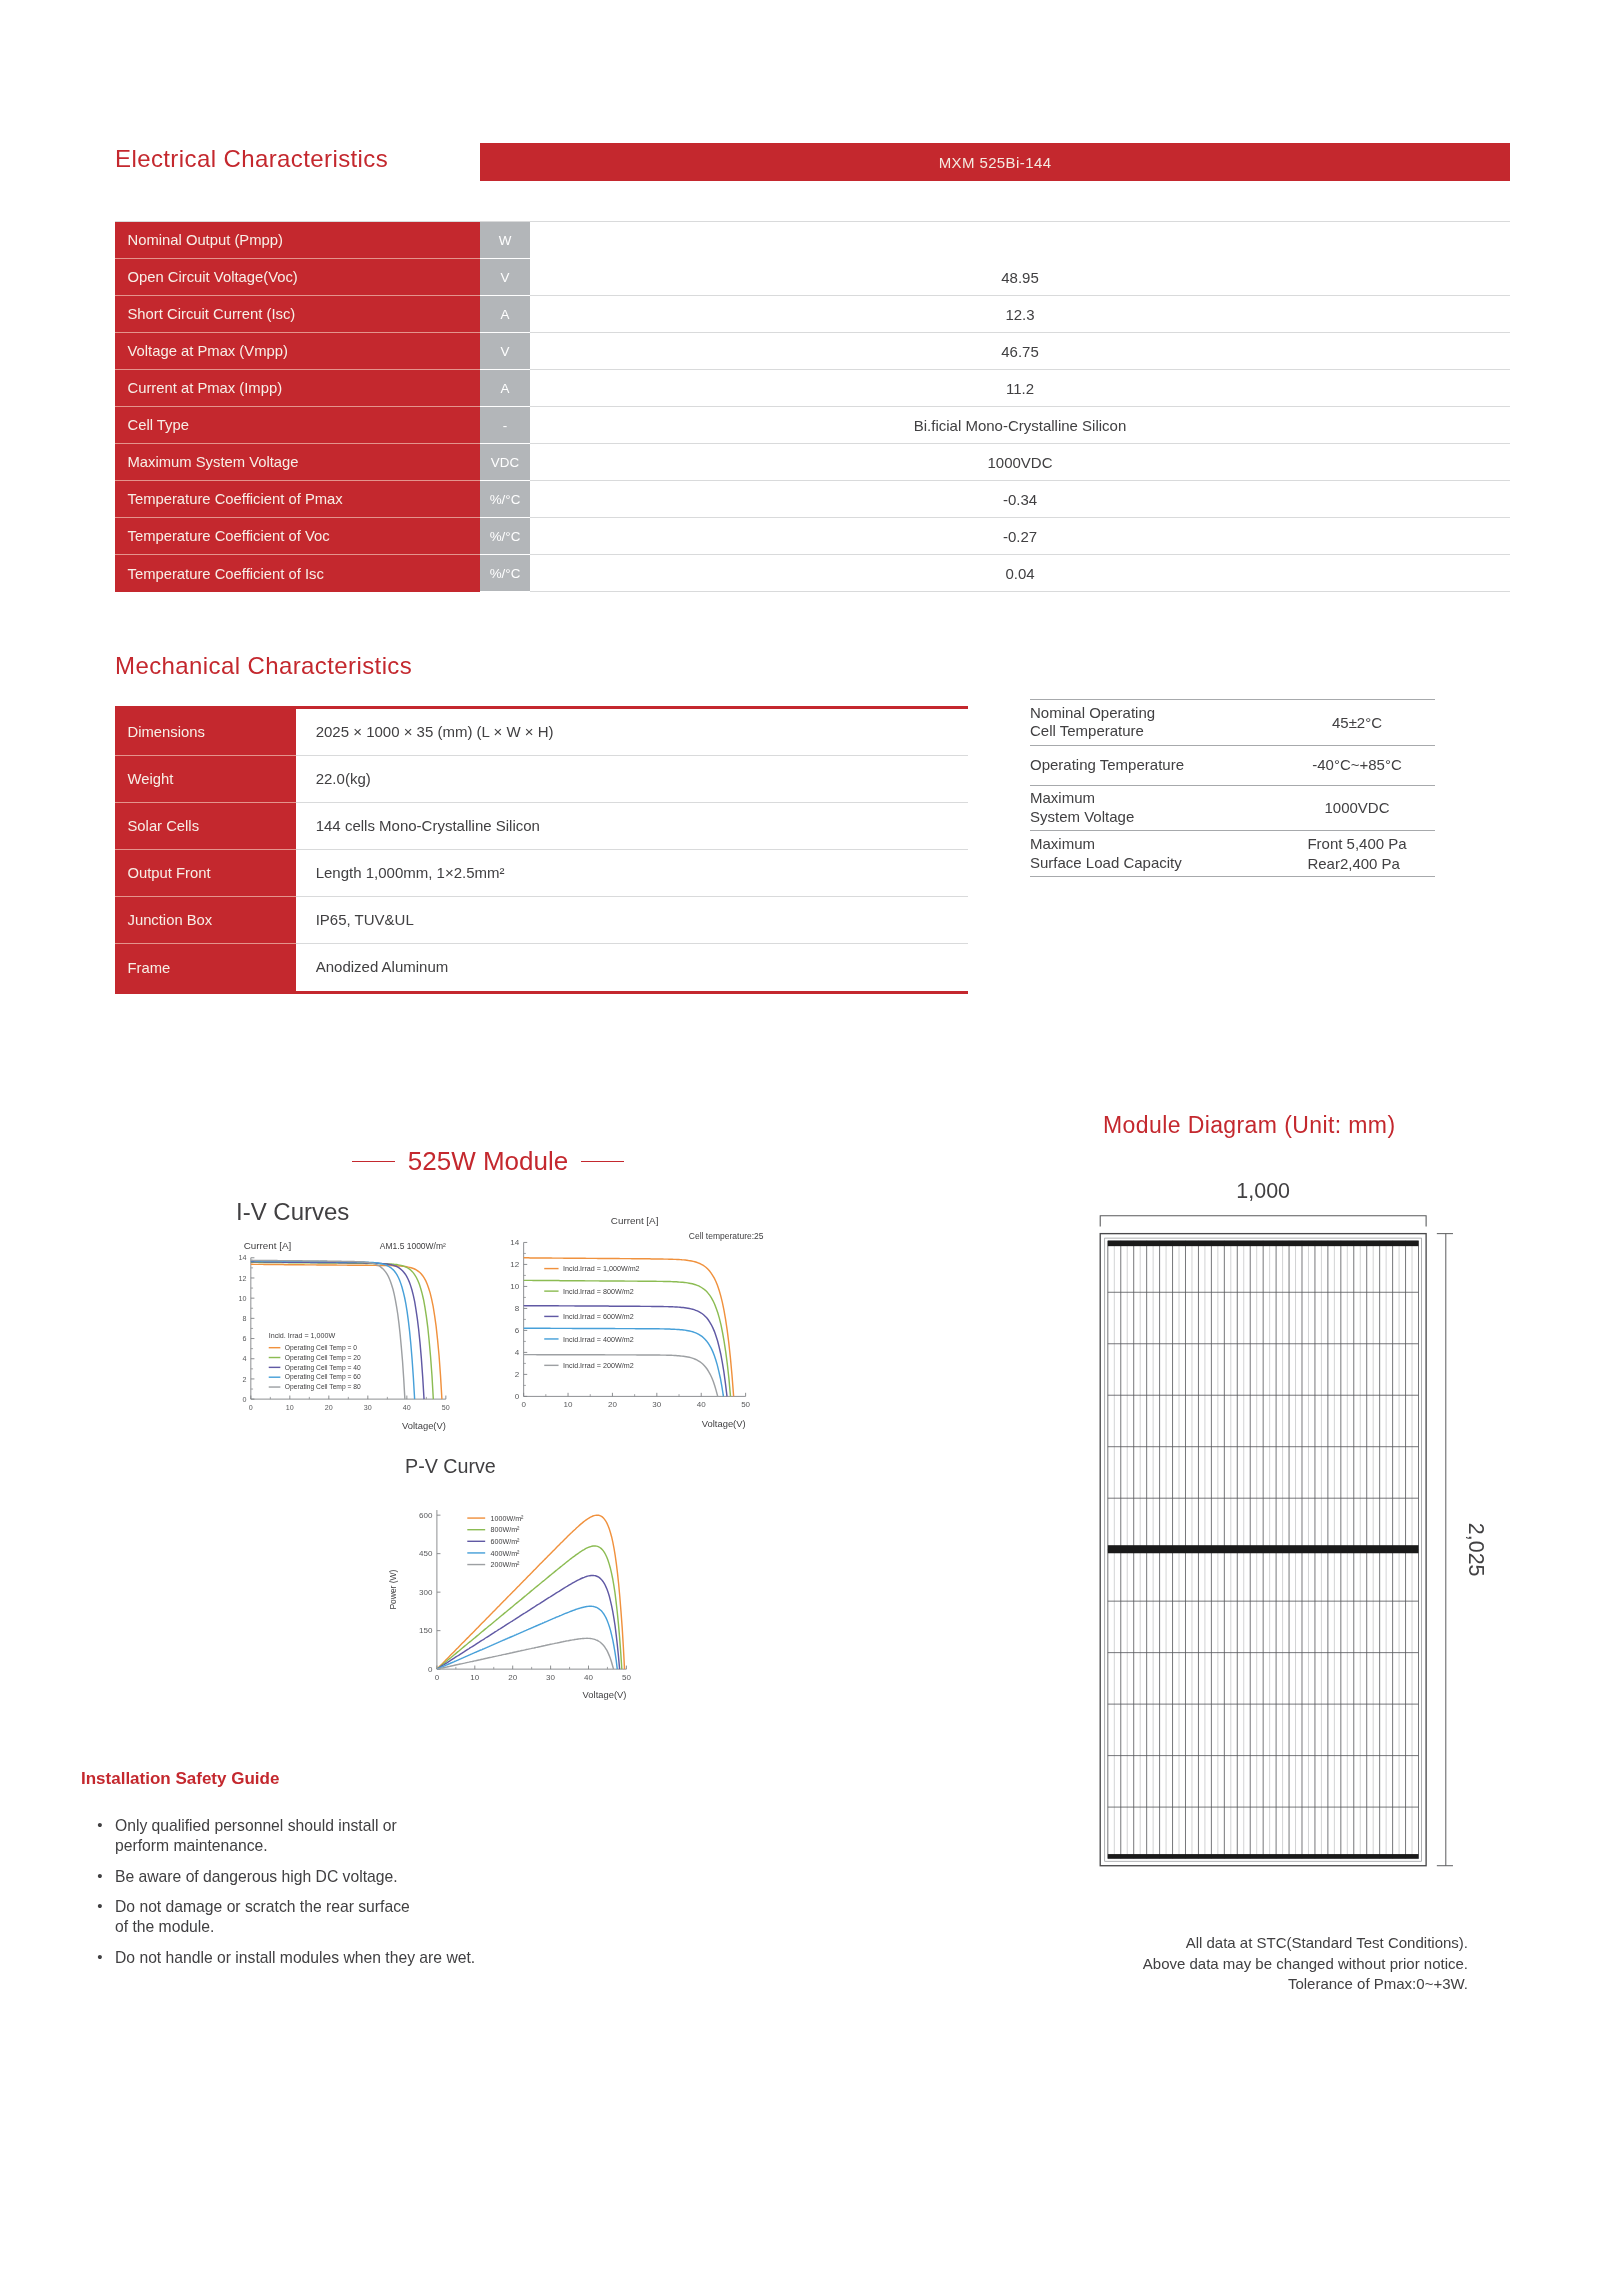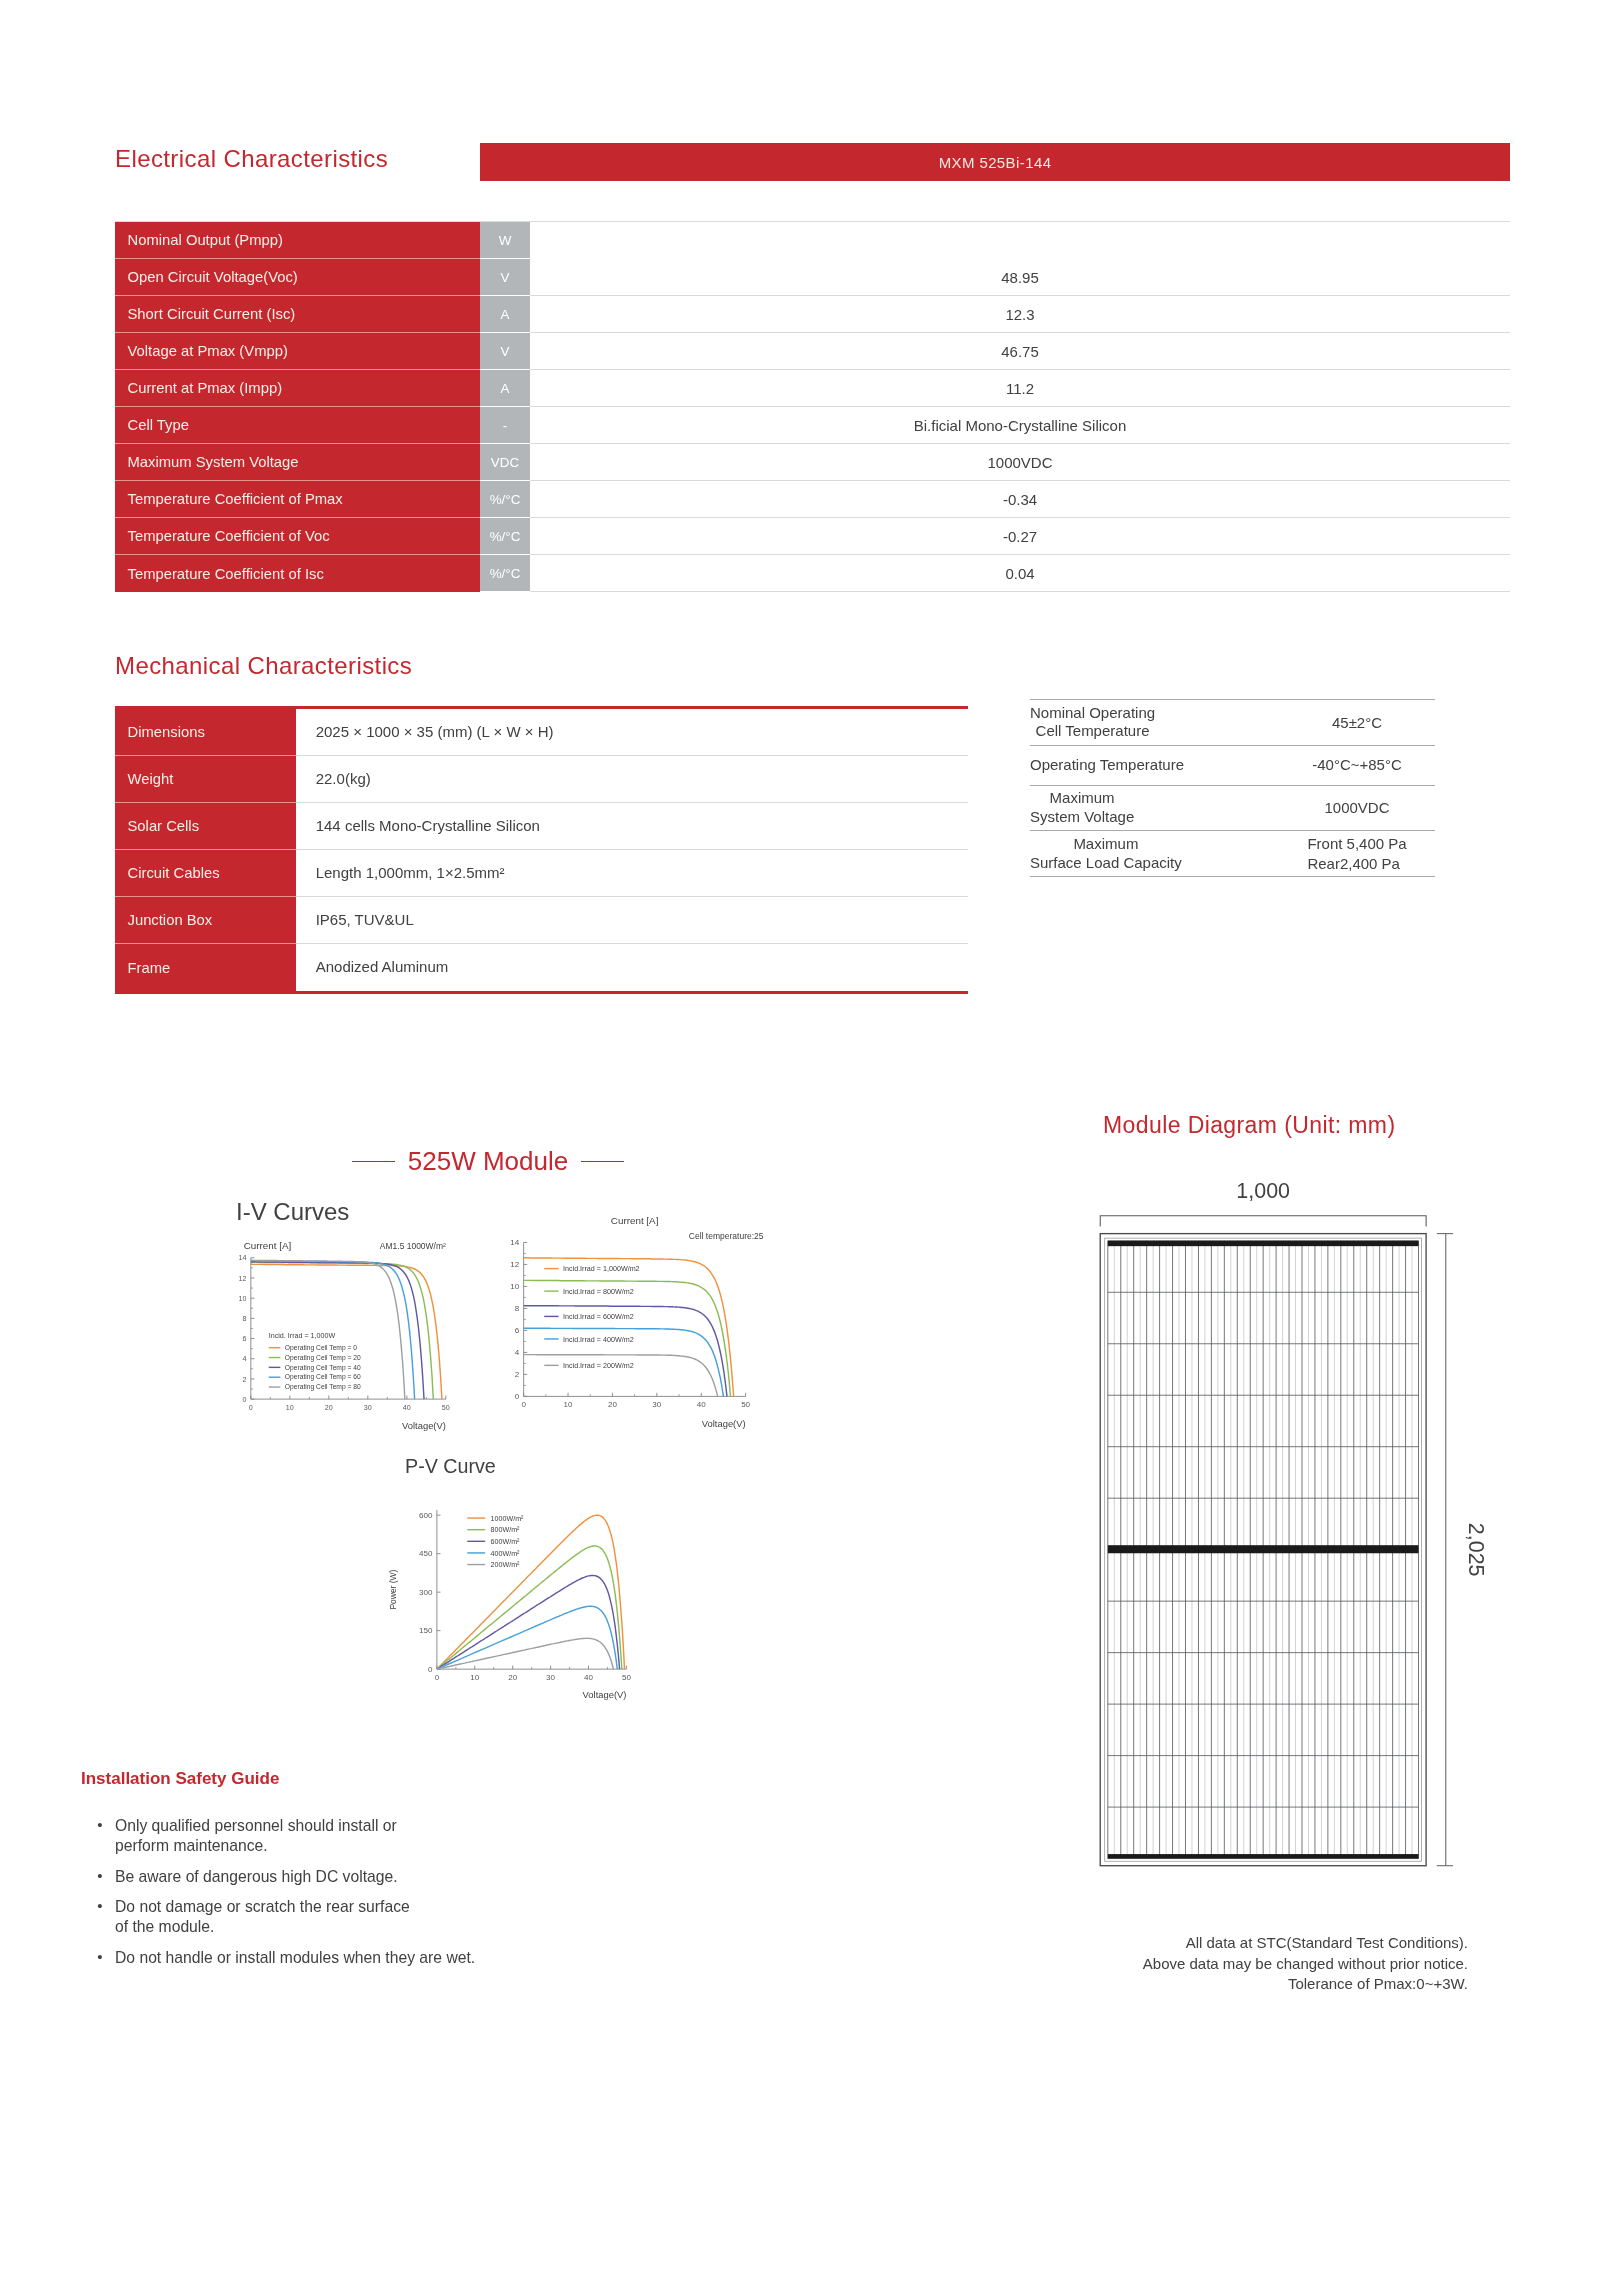--- a/index.html
+++ b/index.html
@@ -38,21 +38,21 @@
           padding-left:12.5px;box-sizing:border-box;border-bottom:0.9px solid rgba(255,236,218,.55);min-height:47px;}
   .mvalue{flex:1;display:flex;align-items:center;font-size:15px;color:var(--ink);padding-left:19.7px;
           border-bottom:0.9px solid var(--sep);box-sizing:border-box;white-space:pre-line;line-height:1.35;min-height:47px;}
   .mrow:last-child .mlabel,.mrow:last-child .mvalue{border-bottom:none;}
   .mrow.tall .mlabel,.mrow.tall .mvalue{min-height:70px;}
 
   
   .ctable{position:absolute;left:1030px;top:699px;width:405px;border-bottom:0.9px solid #A7A9AC;}
   .crow{display:flex;border-top:0.9px solid #A7A9AC;}
   .clabel{width:249px;font-size:15px;color:var(--ink);display:flex;align-items:center;white-space:pre-line;
-          line-height:1.25;min-height:39px;padding:3.6px 0;box-sizing:border-box;text-align:center;}
+          line-height:1.25;min-height:39px;padding:3.6px 0;box-sizing:border-box;}
   .cvalue{flex:1;font-size:15px;color:var(--ink);display:flex;align-items:center;justify-content:center;
           text-align:left;white-space:pre-line;line-height:1.3;}
 
   
   .mod-heading{position:absolute;left:264px;top:1146px;width:448px;display:flex;align-items:center;
                justify-content:center;gap:12.5px;color:var(--red);font-size:26px;}
   .mod-heading .dash{width:43px;height:1.8px;background:var(--red);}
 
   .chart-title{position:absolute;color:var(--ink);font-weight:400;}
   svg text{font-family:"Liberation Sans",sans-serif;}
@@ -135,21 +135,21 @@
       </div>
       <div class="mrow">
         <div class="mlabel">Weight</div>
         <div class="mvalue">22.0(kg)</div>
       </div>
       <div class="mrow">
         <div class="mlabel">Solar Cells</div>
         <div class="mvalue">144 cells Mono-Crystalline Silicon</div>
       </div>
       <div class="mrow">
-        <div class="mlabel">Circuit Cables</div>
+        <div class="mlabel">Output Front</div>
         <div class="mvalue">Length 1,000mm, 1×2.5mm²</div>
       </div>
       <div class="mrow">
         <div class="mlabel">Junction Box</div>
         <div class="mvalue">IP65, TUV&amp;UL</div>
       </div>
       <div class="mrow">
         <div class="mlabel">Frame</div>
         <div class="mvalue">Anodized Aluminum</div>
       </div>

